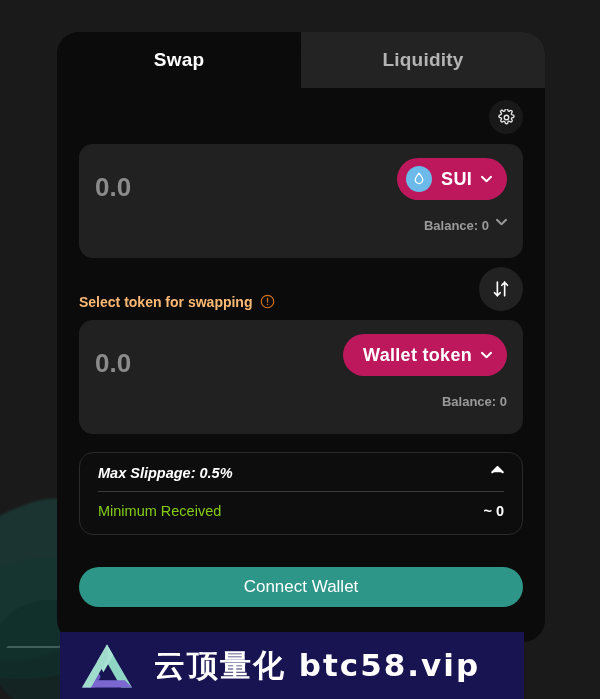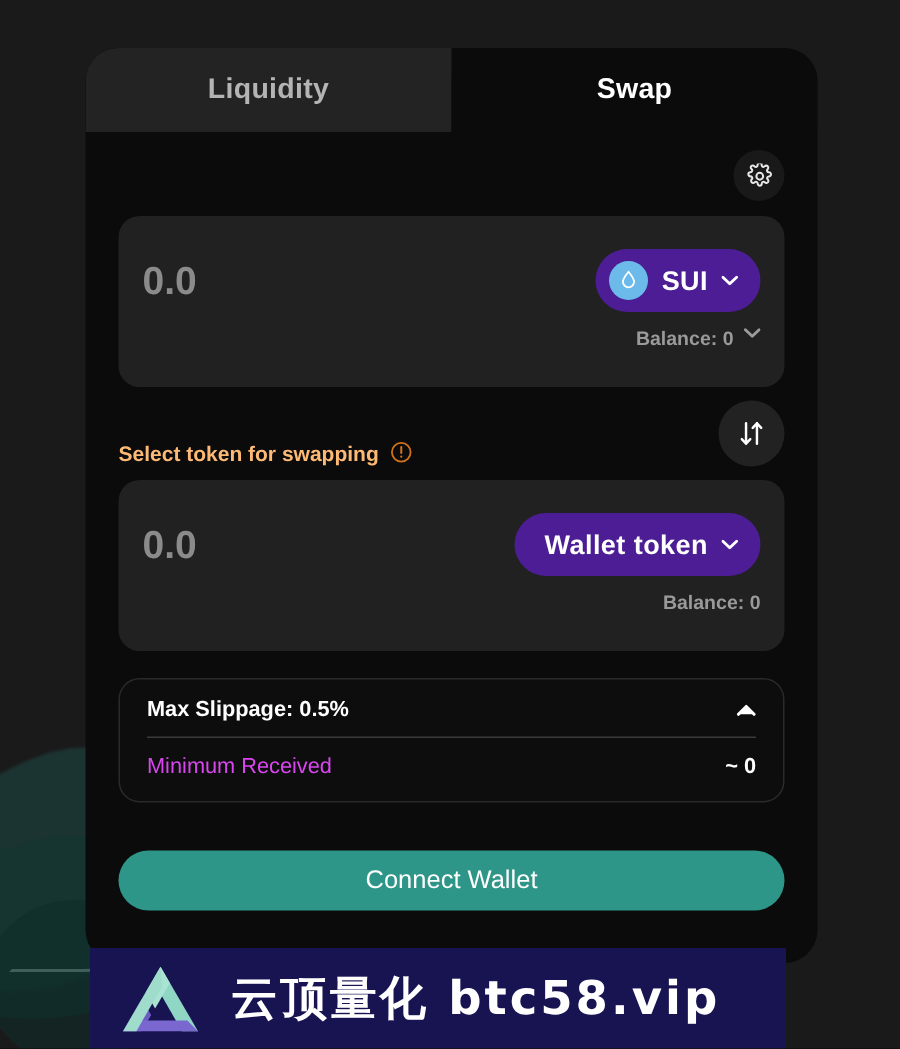--- a/index.html
+++ b/index.html
@@ -133,39 +133,38 @@
   
   .token-panel {
     background:#212121;
     border-radius:14px;
     padding:14px 16px 10px 16px;
     height:114px;
     position:relative;
   }
   .token-row-top {
     display:flex;
-    align-items:center;
     justify-content:space-between;
     height:58px;
   }
   .amount-input {
     background:transparent;
     border:none;
     outline:none;
     color:#8b8b8b;
     font-size:26px;
     font-weight:bold;
     font-family:"Liberation Sans", sans-serif;
     width:190px;
   }
   .token-select {
     display:flex;
     align-items:center;
     gap:9px;
-    background:#4c1d95;
+    background:#be185d;
     border-radius:24px;
     padding:8px 15px 8px 9px;
     cursor:pointer;
     height:42px;
   }
   .token-select.no-logo { padding:8px 15px 8px 20px; }
   .token-logo {
     width:26px; height:26px;
     border-radius:50%;
     background:#6bbaea;
@@ -217,42 +216,42 @@
   
   #details-panel {
     margin-top:18px;
     background:#0d0d0d;
     border:1px solid #2a2a2a;
     border-radius:14px;
     padding:12px 18px 12px 18px;
   }
   #slippage-row {
     display:flex;
-    align-items:center;
     justify-content:space-between;
     cursor:pointer;
     padding-bottom:10px;
+    font-style:italic;
   }
   #slippage-label {
     color:#ffffff;
     font-size:14.5px;
     font-weight:bold;
   }
   #details-divider {
     height:1px;
     background:#3a3a3a;
     margin:0 0 8px 0;
   }
   .detail-row {
     display:flex;
     align-items:center;
     justify-content:space-between;
     padding:3px 0;
   }
-  .detail-label { color:#d946ef; font-size:14.5px; }
+  .detail-label { color:#84cc16; font-size:14.5px; }
   .detail-value { color:#ffffff; font-size:14.5px; font-weight:bold; }
   .detail-value.green { color:#27c93f; }
 
   
   #connect-wallet-button {
     margin-top:32px;
     width:100%;
     height:40px;
     background:#2e9688;
     border:none;
@@ -291,25 +290,25 @@
   <div class="blob-a"></div>
   <div class="blob-b"></div>
   <div class="blob-c"></div>
   <div class="blob-d"></div>
   <div class="arc-line"></div>
 </div>
 
 <div id="swap-card">
 
   <div id="tab-bar">
+    <div class="tab active">
+      <span>Swap</span>
+    </div>
     <div class="tab inactive">
       <span>Liquidity</span>
-    </div>
-    <div class="tab active">
-      <span>Swap</span>
     </div>
   </div>
 
   <div id="card-body">
 
     
     <div id="gear-row">
       <div id="settings-button">
         <svg width="17" height="17" viewBox="0 0 24 24" fill="none">
           <path d="M12 15.2a3.2 3.2 0 1 0 0-6.4 3.2 3.2 0 0 0 0 6.4z" stroke="#e6e6e6" stroke-width="1.9"></path>

